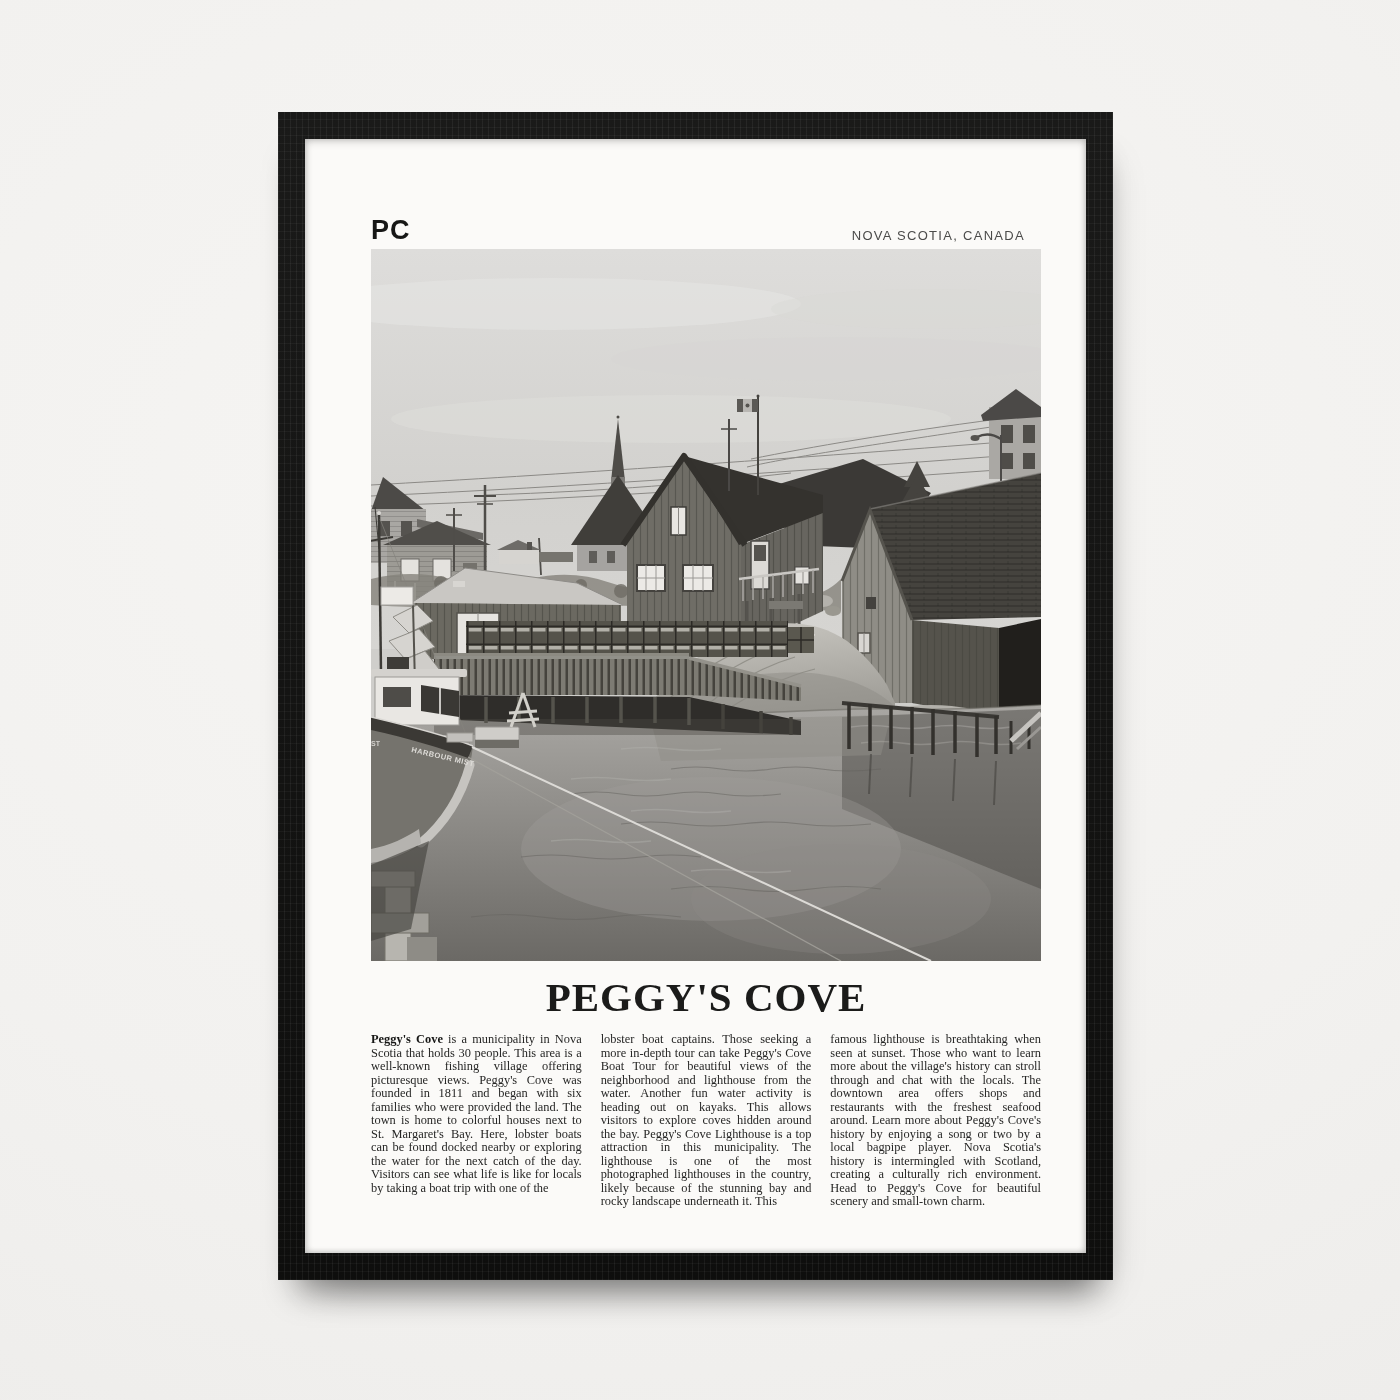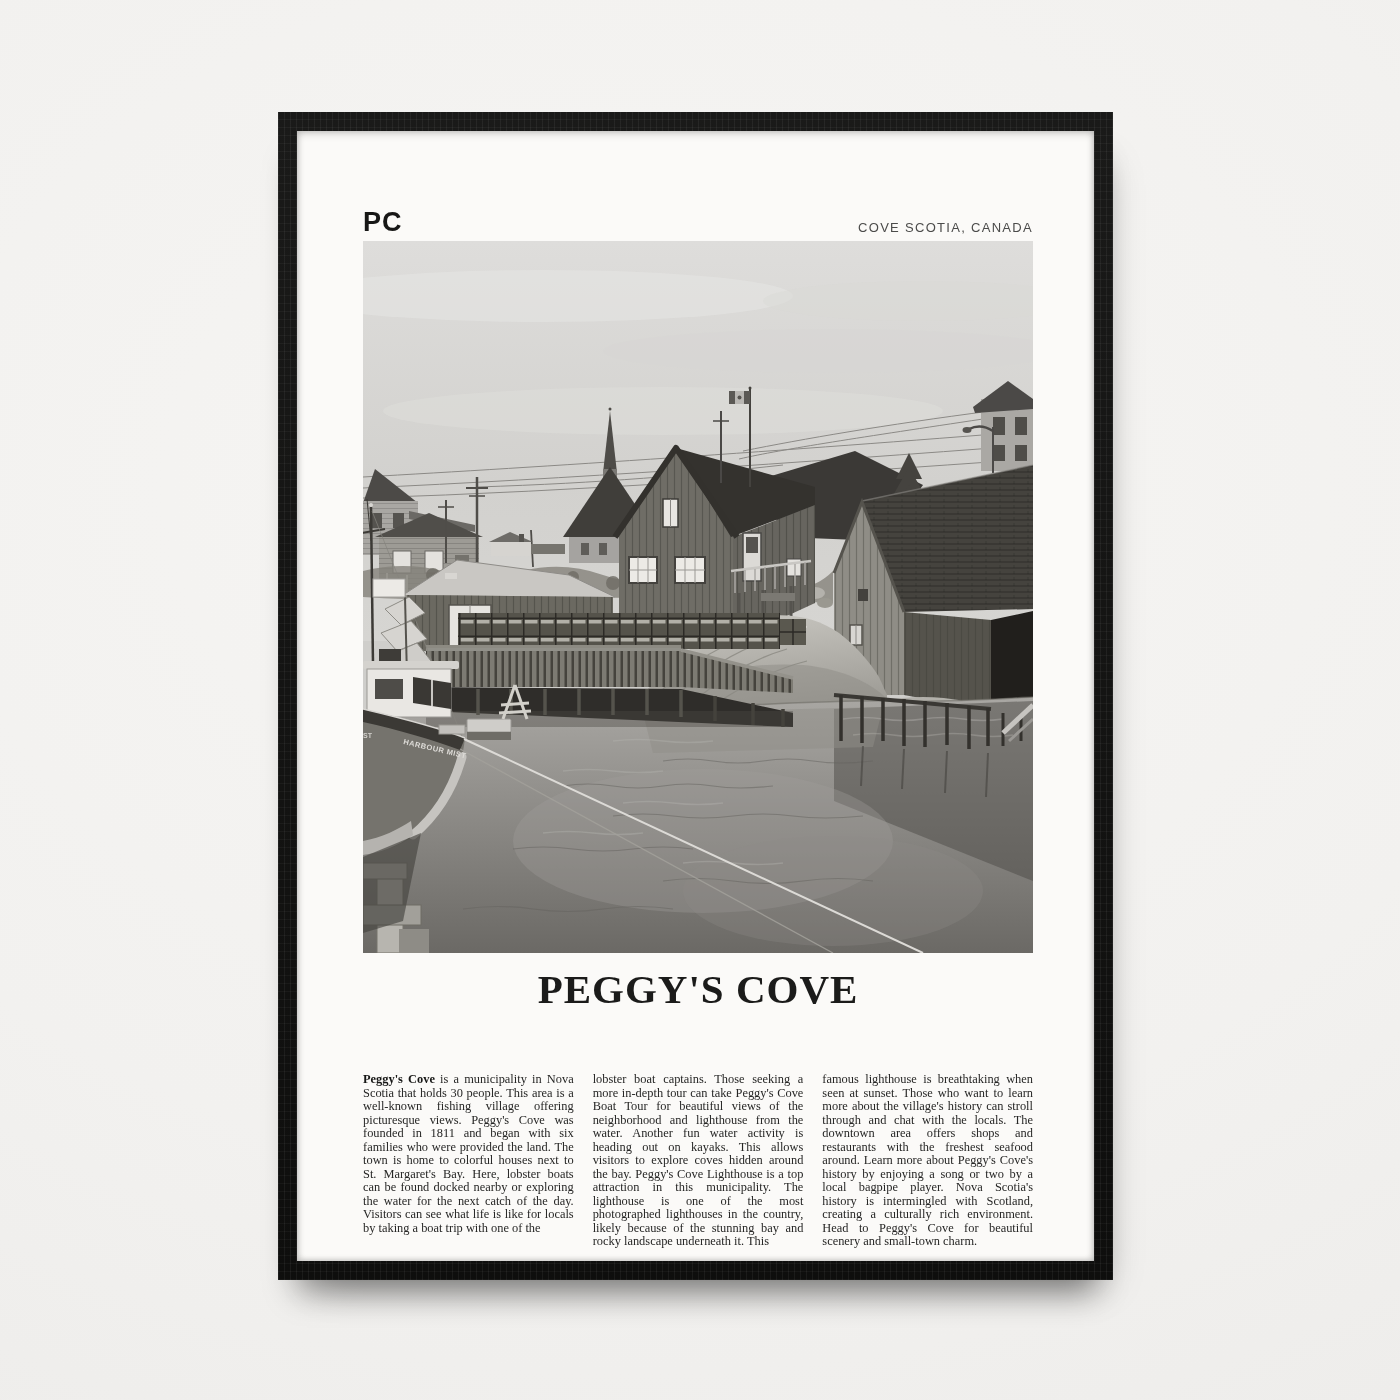--- a/index.html
+++ b/index.html
@@ -2,62 +2,62 @@
 <html><head>
 <meta charset="utf-8">
 <style>
   html,body{margin:0;padding:0;width:1400px;height:1400px;overflow:hidden;
     font-family:"Liberation Sans",sans-serif;
     background:radial-gradient(120% 90% at 45% 35%, #f6f5f3 0%, #f2f1ef 55%, #ecebe9 100%);}
   .stage{position:relative;width:1400px;height:1400px;}
 
   
   .frame{position:absolute;left:278px;top:112px;width:835px;height:1168px;box-sizing:border-box;
-    padding:19px;
+    padding:27px;
     background-color:#141413;
     background-image:
       repeating-linear-gradient(90deg, rgba(255,255,255,0.055) 0 1px, rgba(0,0,0,0) 1px 6px),
       repeating-linear-gradient(0deg, rgba(255,255,255,0.04) 0 1px, rgba(0,0,0,0) 1px 8px),
       linear-gradient(#1a1a19, #0e0e0d);
     box-shadow: 0 30px 30px -18px rgba(0,0,0,0.38), 16px 28px 38px -26px rgba(0,0,0,0.28);}
   .paper{position:relative;width:100%;height:100%;background:#fbfaf8;
     box-shadow: inset 0 3px 9px rgba(0,0,0,0.14), inset 0 -2px 6px rgba(0,0,0,0.08),
                 inset 2px 0 6px rgba(0,0,0,0.08), inset -2px 0 6px rgba(0,0,0,0.08);}
 
   
   .monogram{position:absolute;left:66px;top:78px;font-size:27px;font-weight:800;
     letter-spacing:1px;color:#171716;line-height:1;}
   .location{position:absolute;right:61px;top:90px;font-size:13px;font-weight:400;
     letter-spacing:1.3px;color:#4b4b4a;line-height:1;}
   .photo{position:absolute;left:66px;top:110px;width:670px;height:712px;background:#cfcecb;overflow:hidden;}
   .photo svg{display:block;width:100%;height:100%;}
   .title{position:absolute;left:66px;top:838px;width:670px;margin:0;text-align:center;
     font-family:"Liberation Serif",serif;font-size:41px;font-weight:700;letter-spacing:1px;
     color:#1b1b1a;line-height:1;}
-  .columns{position:absolute;left:66px;top:894px;width:670px;display:flex;gap:19px;margin-top:48px;}
+  .columns{position:absolute;left:66px;top:894px;width:670px;display:flex;gap:19px;}
   .col{flex:1;margin:0;font-family:"Liberation Serif",serif;font-size:12.4px;line-height:13.5px;
     text-align:justify;color:#262625;}
   .col strong{font-weight:700;color:#161615;}
 
   
   .badge{position:absolute;left:1164px;top:121px;width:189px;height:189px;border:2px solid #161615;
     border-radius:50%;display:flex;align-items:center;justify-content:center;box-sizing:border-box;}
   .badge span{font-family:"Liberation Serif",serif;font-size:28px;font-weight:700;
     letter-spacing:0.5px;color:#141413;}
 </style>
 </head>
 <body>
 
 <div class="stage">
 
   <div class="frame">
     <div class="paper">
 
       <div class="monogram">PC</div>
-      <div class="location">COVE SCOTIA, CANADA</div>
+      <div class="location">NOVA SCOTIA, CANADA</div>
 
       <div class="photo">
         <svg viewBox="0 0 670 712" preserveAspectRatio="none">
           <defs>
             <linearGradient id="sky" x1="0" y1="0" x2="0" y2="1">
               <stop offset="0" stop-color="#dedddb"></stop>
                 <stop offset="0.6" stop-color="#d2d1ce"></stop>
                 <stop offset="1" stop-color="#d6d5d2"></stop>
             </linearGradient>
             <linearGradient id="water" x1="0" y1="0" x2="0" y2="1">

